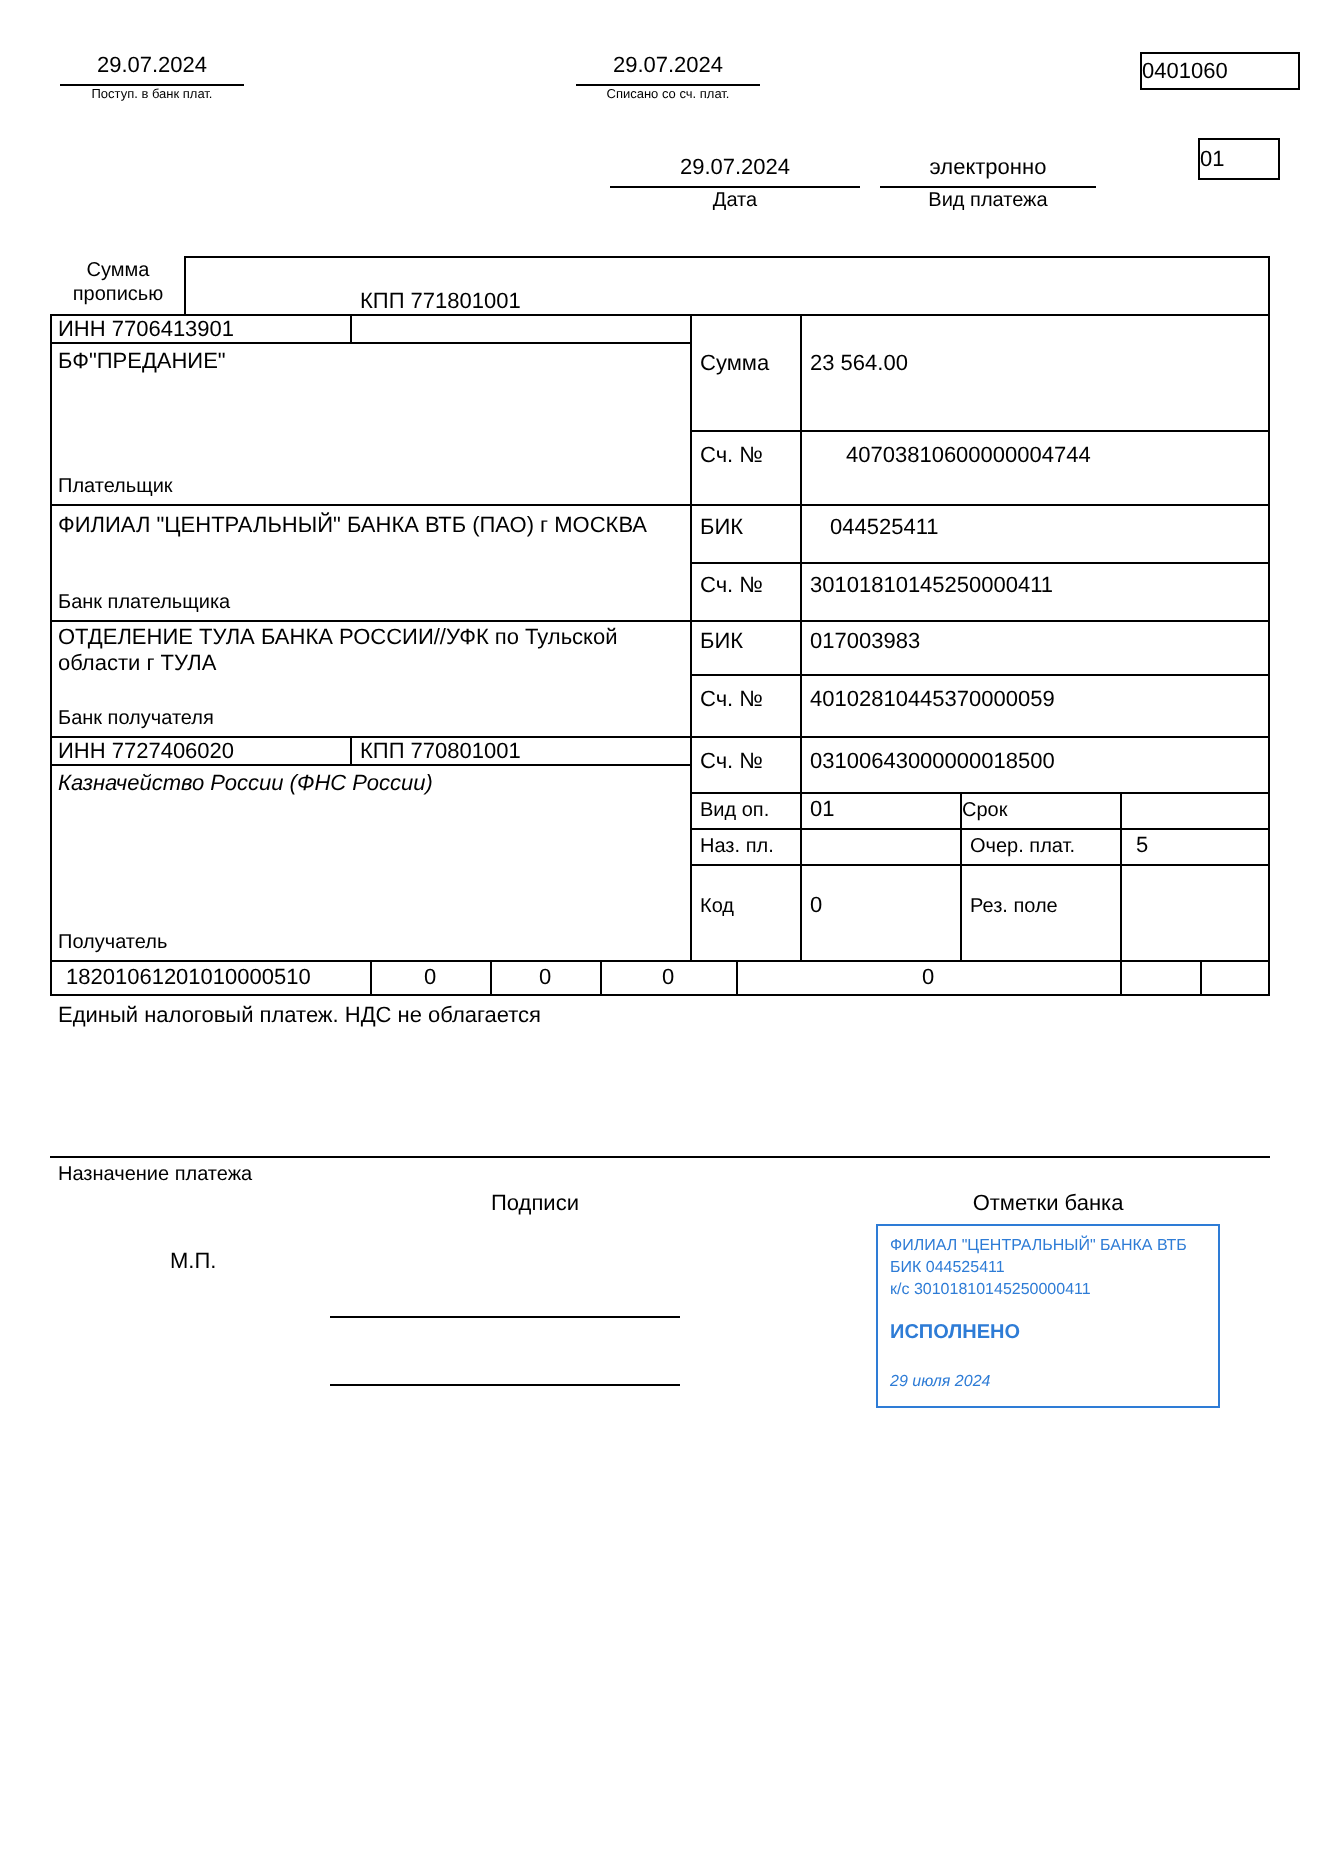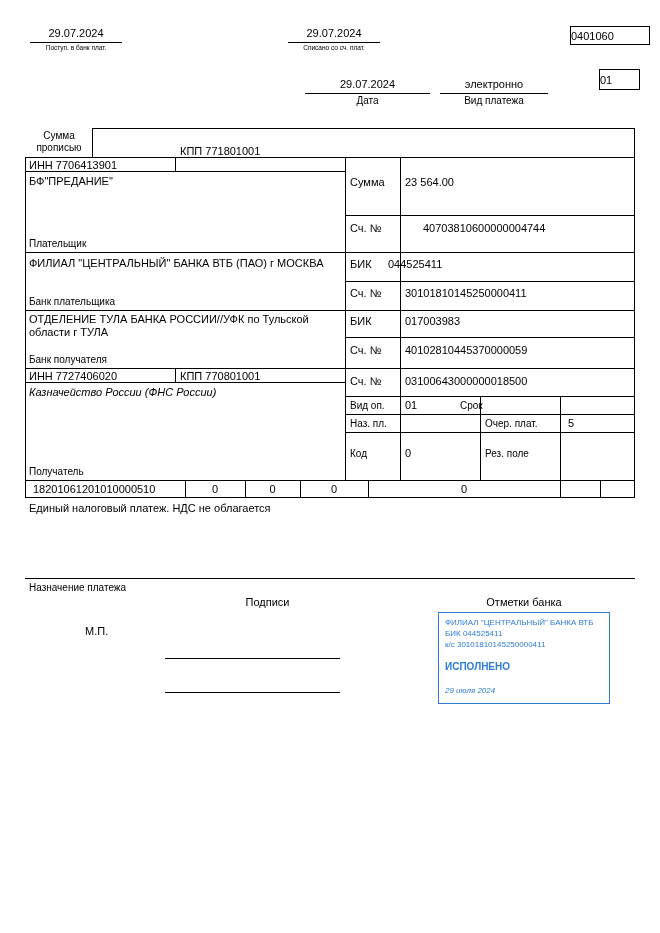--- a/index.html
+++ b/index.html
@@ -98,37 +98,37 @@
   <div class="t" style="left:29px;top:386px;font-style:italic;">Казначейство России (ФНС России)</div>
   <div class="t cap" style="left:29px;top:466px;">Получатель</div>
 
   <div class="t" style="left:350px;top:176px;">Сумма</div>
   <div class="t" style="left:405px;top:176px;">23 564.00</div>
 
   <div class="t" style="left:350px;top:222px;">Сч. №</div>
   <div class="t" style="left:391px;top:222px;margin-left:32px;">40703810600000004744</div>
 
   <div class="t" style="left:350px;top:258px;">БИК</div>
-  <div class="t" style="left:388px;top:258px;">044525411</div>
+  <div class="t" style="left:415px;top:258px;">044525411</div>
 
   <div class="t" style="left:350px;top:287px;">Сч. №</div>
   <div class="t" style="left:405px;top:287px;">30101810145250000411</div>
 
   <div class="t" style="left:350px;top:315px;">БИК</div>
   <div class="t" style="left:405px;top:315px;">017003983</div>
 
   <div class="t" style="left:350px;top:344px;">Сч. №</div>
   <div class="t" style="left:405px;top:344px;">40102810445370000059</div>
 
   <div class="t" style="left:350px;top:375px;">Сч. №</div>
   <div class="t" style="left:405px;top:375px;">03100643000000018500</div>
 
   <div class="t cap" style="left:350px;top:400px;">Вид оп.</div>
   <div class="t" style="left:405px;top:399px;">01</div>
-  <div class="t cap" style="left:460px;top:400px;">Срок</div>
+  <div class="t cap" style="left:481px;top:400px;">Срок</div>
   <div class="t" style="left:565px;top:399px;"></div>
 
   <div class="t cap" style="left:350px;top:418px;">Наз. пл.</div>
   <div class="t" style="left:405px;top:417px;"></div>
   <div class="t cap" style="left:485px;top:418px;">Очер. плат.</div>
   <div class="t" style="left:568px;top:417px;">5</div>
 
   <div class="t cap" style="left:350px;top:448px;">Код</div>
   <div class="t" style="left:405px;top:447px;">0</div>
   <div class="t cap" style="left:485px;top:448px;">Рез. поле</div>

